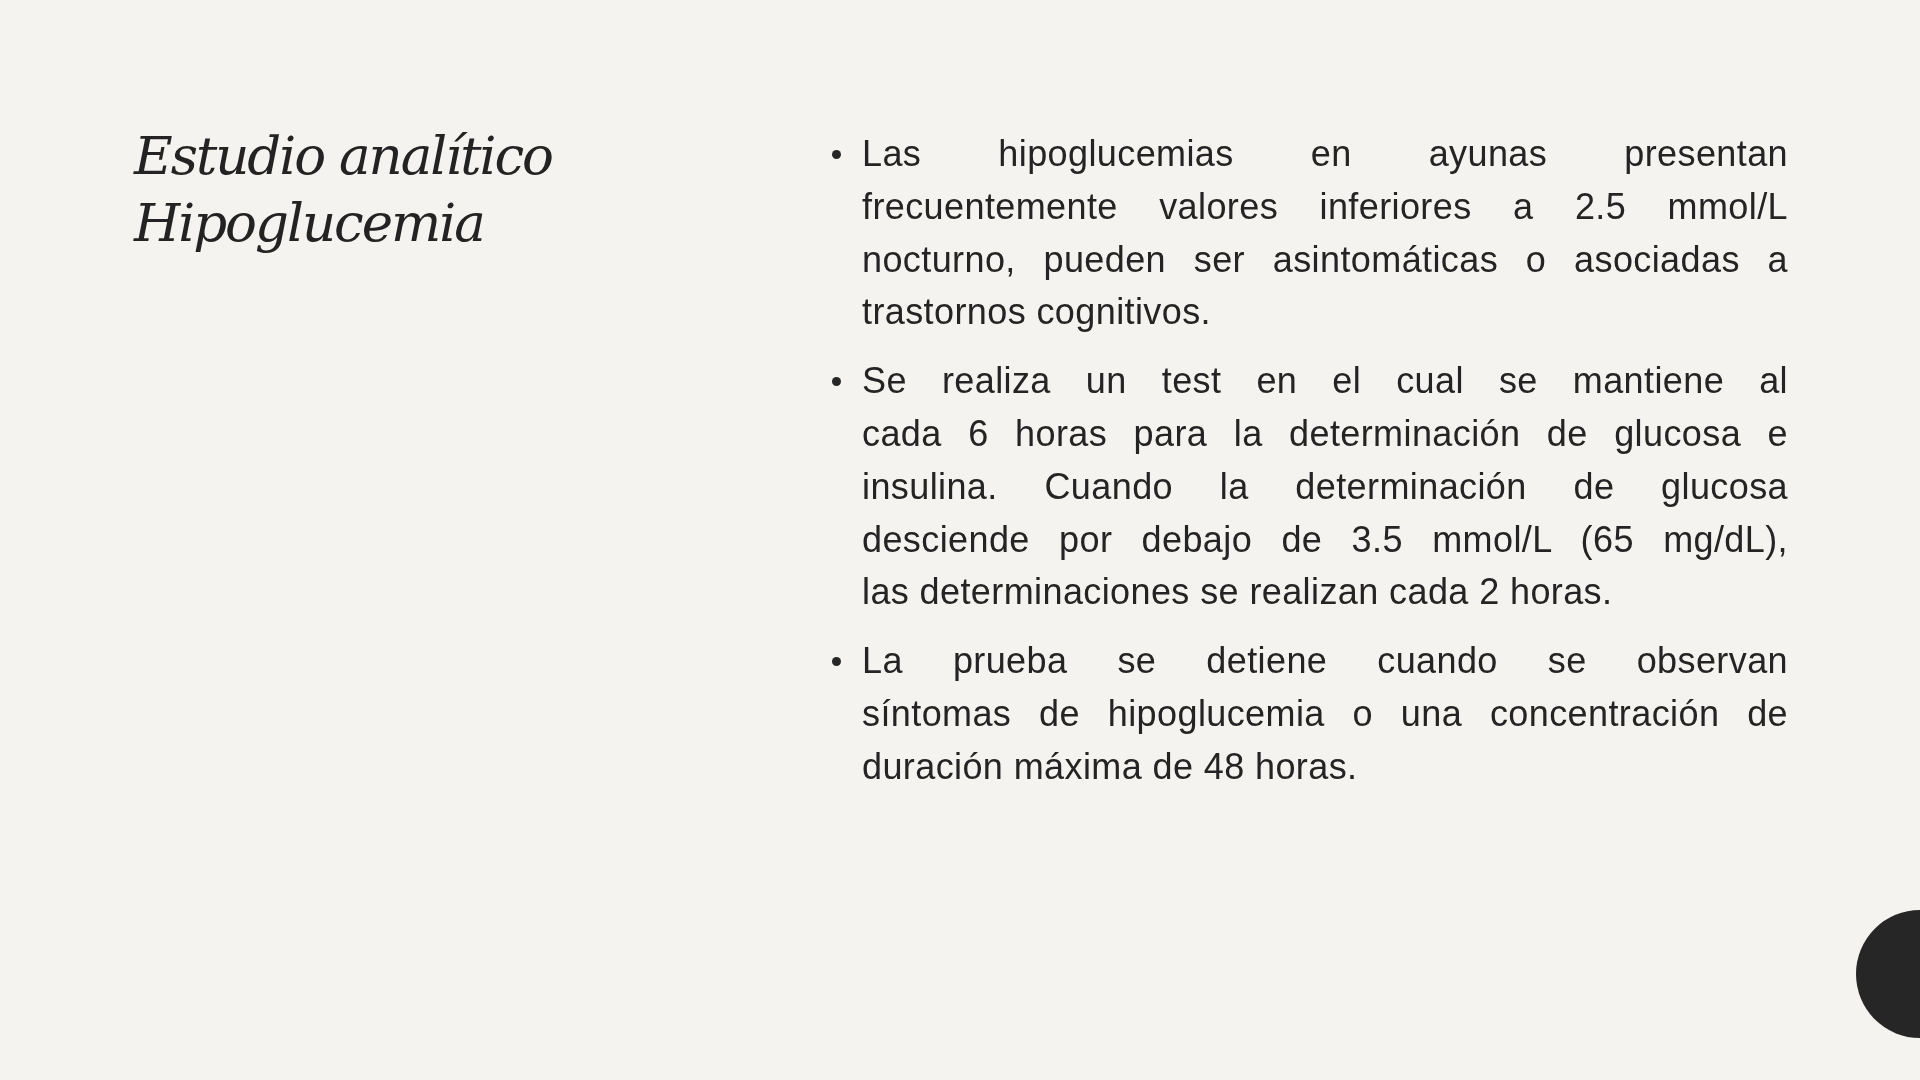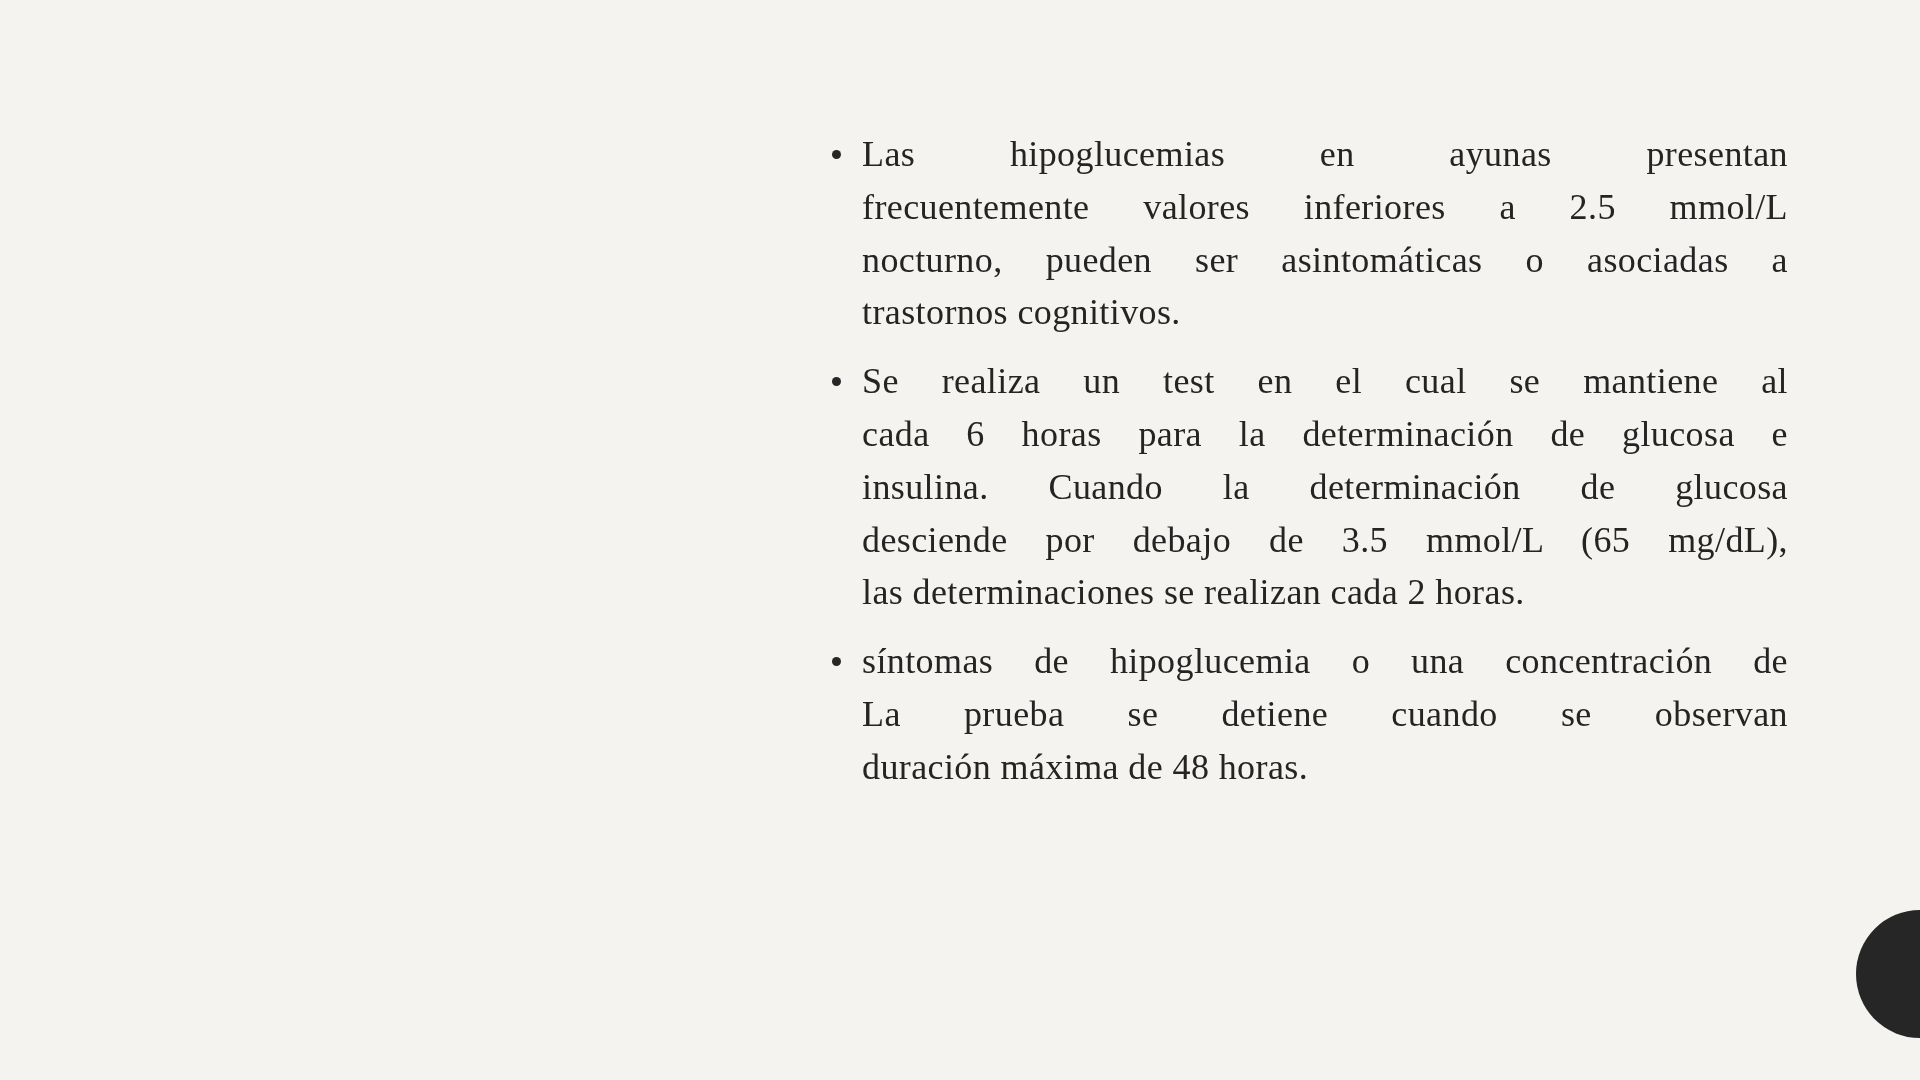--- a/index.html
+++ b/index.html
@@ -60,21 +60,20 @@
       border-radius: 50%;
       background: #262626;
     }
     .line {
       display: block;
       text-align: justify;
       text-align-last: justify;
       white-space: nowrap;
       height: 52.8px;
       letter-spacing: 0.4px;
-      font-family: Liberation Serif, serif;
     }
     .line.last {
       text-align: center;
       text-align-last: left;
     }
     
     .line.justify {
       white-space: normal;
       overflow: hidden;
     }
@@ -86,39 +85,43 @@
       height: 128px;
       border-radius: 50%;
       background: #262626;
     }
   </style>
 </head>
 <body>
 
 <div class="slide">
 
+  <h1 class="title">
+    <span>Estudio analítico</span>
+    <span>Hipoglucemia</span>
+  </h1>
 
   <ul class="bullets">
     <li class="bullet">
       <span class="bullet-dot"></span>
       <span class="line justify">Las hipoglucemias en ayunas presentan</span>
       <span class="line justify">frecuentemente valores inferiores a 2.5 mmol/L</span>
       <span class="line justify">nocturno, pueden ser asintomáticas o asociadas a</span>
       <span class="line last">trastornos cognitivos.</span>
     </li>
     <li class="bullet">
       <span class="bullet-dot"></span>
       <span class="line justify">Se realiza un test en el cual se mantiene al</span>
       <span class="line justify">cada 6 horas para la determinación de glucosa e</span>
       <span class="line justify">insulina. Cuando la determinación de glucosa</span>
       <span class="line justify">desciende por debajo de 3.5 mmol/L (65 mg/dL),</span>
       <span class="line last">las determinaciones se realizan cada 2 horas.</span>
     </li>
     <li class="bullet">
       <span class="bullet-dot"></span>
+      <span class="line justify">La prueba se detiene cuando se observan</span>
       <span class="line justify">síntomas de hipoglucemia o una concentración de</span>
-      <span class="line justify">La prueba se detiene cuando se observan</span>
       <span class="line last">duración máxima de 48 horas.</span>
     </li>
   </ul>
 
   <div class="corner-circle"></div>
 </div>
 
 </body></html>

